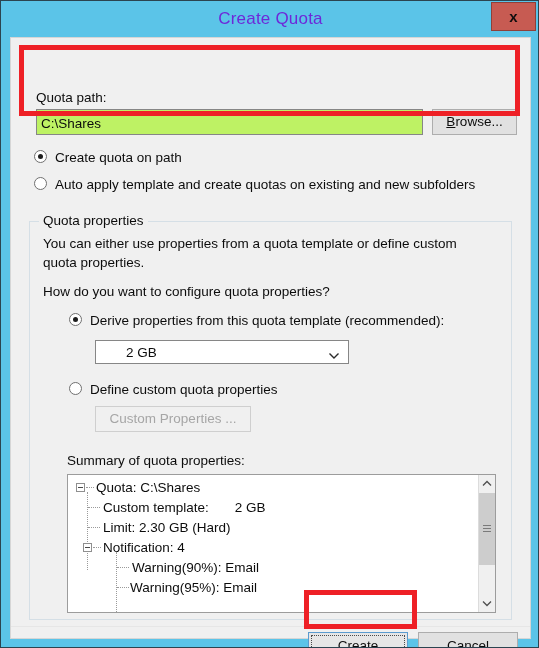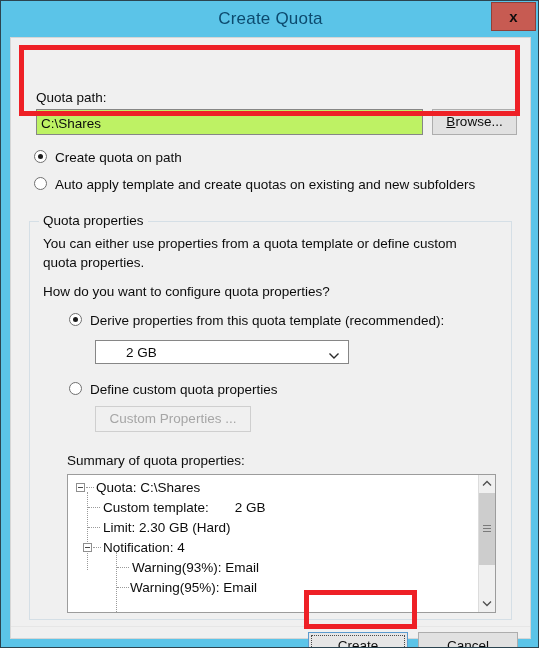--- a/index.html
+++ b/index.html
@@ -32,21 +32,21 @@
     width: 537px;
     height: 35px;
     background: #5bc4e8;
   }
   #title-text {
     position: absolute;
     left: 0; top: 7px;
     width: 537px;
     text-align: center;
     font-size: 17px;
-    color: #0c4a6e;
+    color: #6d28d9;
     letter-spacing: 0.2px;
   }
   #close-button {
     position: absolute;
     left: 489px; top: 0px;
     width: 45px;
     height: 29px;
     background: #c75b52;
     border: 1px solid #8f4039;
     box-sizing: border-box;
@@ -394,21 +394,21 @@
         </div>
 
         <div class="expander" style="left:15px; top:68px;"></div>
         <div class="dots-h" style="left:25px; top:72px; width:8px;"></div>
         <div class="tnode" style="left:35px; top:63px;">
           <span>Notification: 4</span>
         </div>
 
         <div class="dots-h" style="left:49px; top:92px; width:12px;"></div>
         <div class="tnode" style="left:64px; top:83px;">
-          <span>Warning(93%): Email</span>
+          <span>Warning(90%): Email</span>
         </div>
 
         <div class="dots-h" style="left:49px; top:112px; width:12px;"></div>
         <div class="tnode" style="left:62px; top:103px;">
           <span>Warning(95%): Email</span>
         </div>
       </div>
 
       <div id="tree-scrollbar">
         <div class="sb-btn" id="sb-up">

